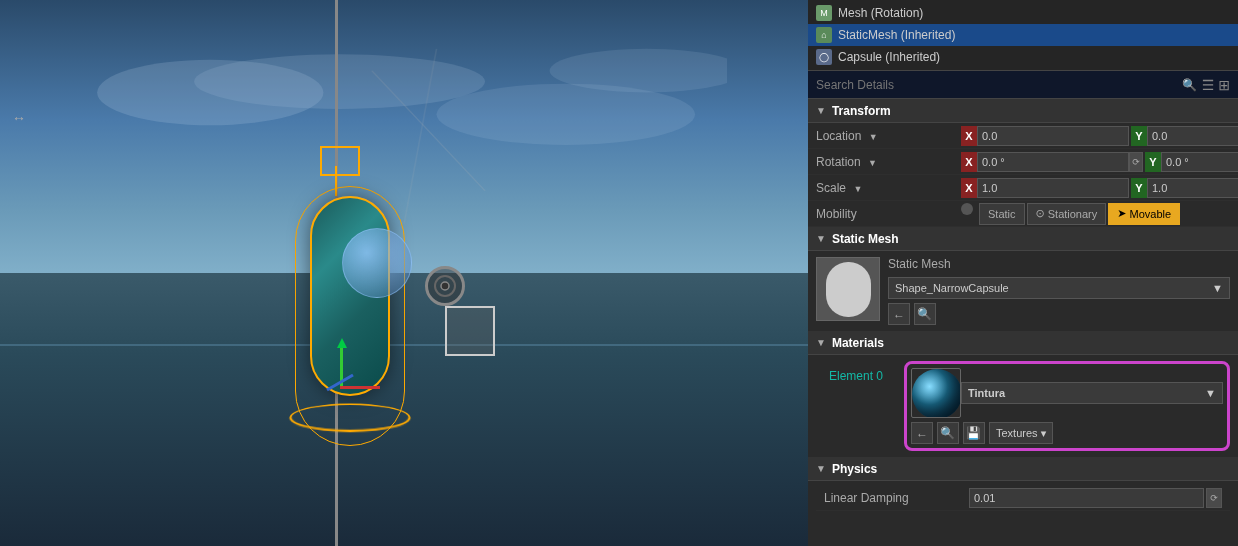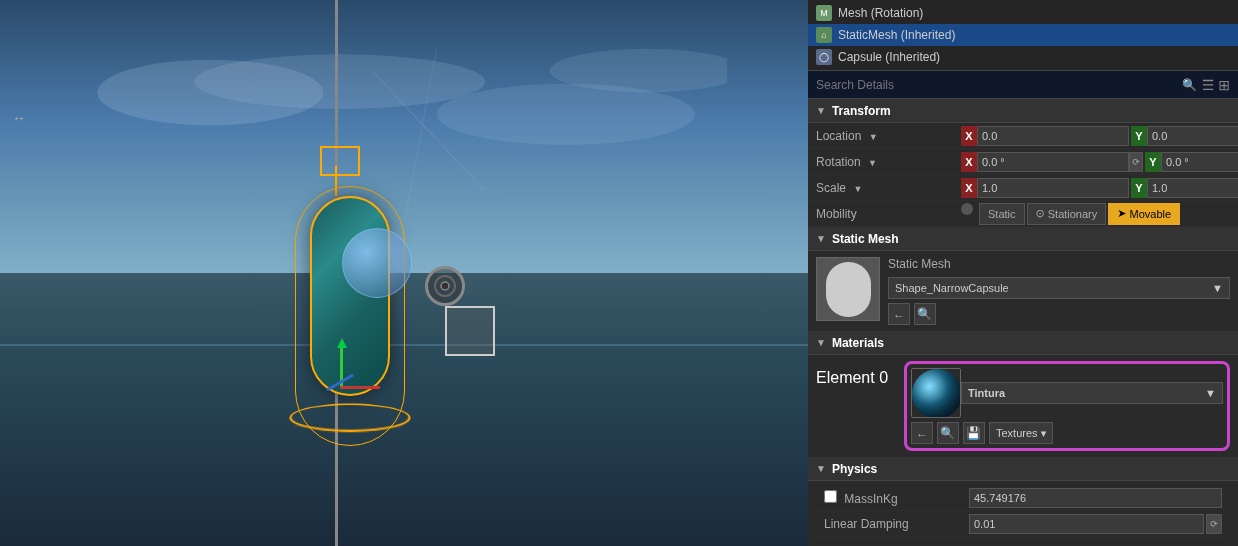--- a/index.html
+++ b/index.html
@@ -507,24 +507,25 @@
 
     .element-row {
       display: flex;
       align-items: flex-start;
       gap: 8px;
       position: relative;
     }
 
     .element-label {
       width: 80px;
-      color: #ffffff;
-      font-size: 16px;
+      color: #14b8a6;
+      font-size: 12px;
       padding-top: 8px;
       flex-shrink: 0;
+      text-align: center;
     }
 
     .material-card {
       flex: 1;
       border: 3px solid #cc44cc;
       border-radius: 8px;
       padding: 4px;
       background: #2a2a2a;
       position: relative;
     }
@@ -885,29 +886,20 @@
     </div>
 
     <div class="section-header">
       <span class="section-triangle">▼</span>
       <span class="section-title">Physics</span>
     </div>
 
     <div class="physics-content">
 
 
-      <div class="prop-row">
-        <div class="prop-label">
-          <input type="checkbox" style="margin-right: 4px;">
-          <span>MassInKg</span>
-        </div>
-        <div class="prop-value-area">
-          <input class="value-input-wide" type="text" value="45.749176" style="">
-        </div>
-      </div>
 
       <div class="prop-row">
         <div class="prop-label">Linear Damping</div>
         <div class="prop-value-area">
           <input class="value-input-wide" type="text" value="0.01" style="">
           <div class="spin-btn">⟳</div>
         </div>
       </div>
     </div>
 

